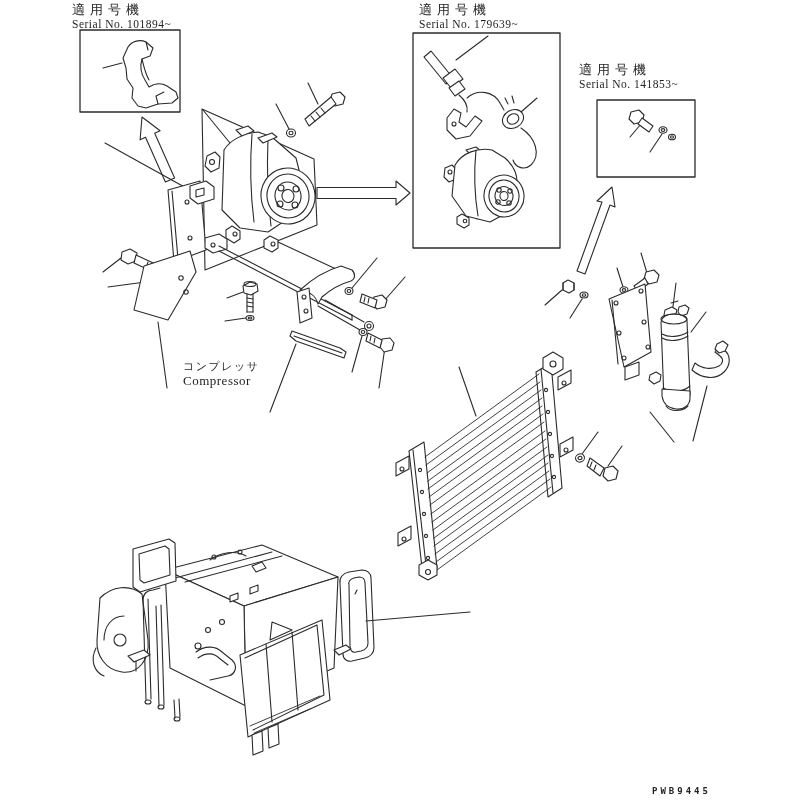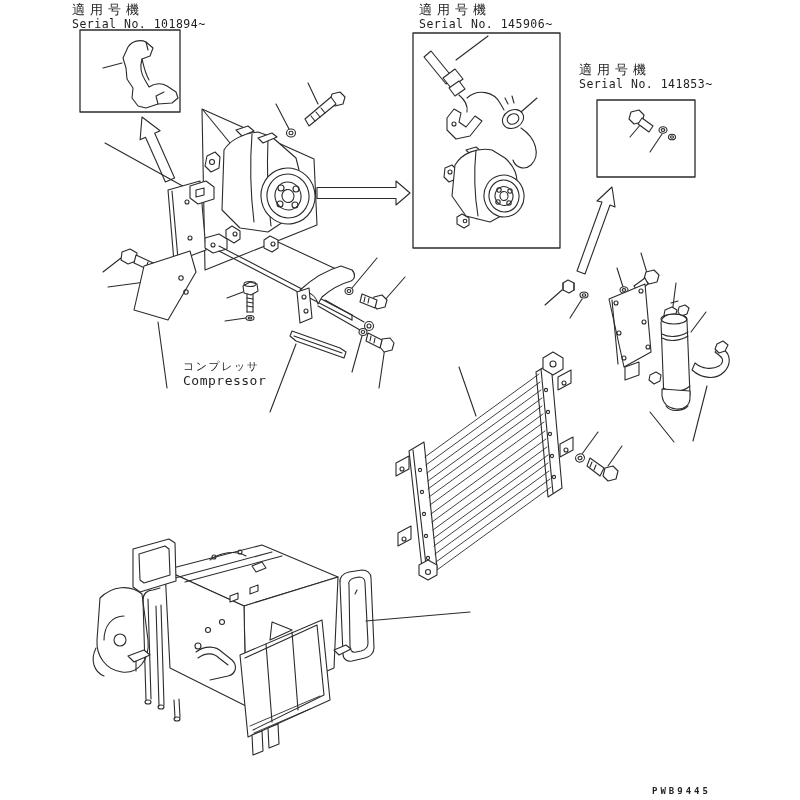--- a/index.html
+++ b/index.html
@@ -1,21 +1,21 @@
 <!DOCTYPE html>
 <html><head>
 <meta charset="utf-8">
 <style>
   html,body{margin:0;padding:0;background:#ffffff;}
   .page{position:relative;width:800px;height:800px;background:#ffffff;overflow:hidden;
         font-family:"DejaVu Sans Mono","Liberation Mono",monospace;color:#1e1e1e;}
   .page svg{position:absolute;left:0;top:0;}
   .lbl{position:absolute;white-space:nowrap;line-height:1.15;}
   .lbl .jp{font-size:13px;letter-spacing:5px;font-family:"DejaVu Sans","Liberation Sans",sans-serif;}
-  .lbl .en{font-size:11.5px;letter-spacing:0.5px;}
+  .lbl .en{font-size:11.5px;letter-spacing:0.5px;font-family:Liberation Serif, serif;}
   .plbl .jp{font-size:11px;letter-spacing:1.5px;font-family:"DejaVu Sans","Liberation Sans",sans-serif;}
   .plbl .en{font-size:13px;}
   .watermark{position:absolute;font-size:9px;font-weight:bold;letter-spacing:3px;color:#222;}
 </style>
 </head>
 <body>
 
 <div class="page">
 
 <svg width="800" height="800" viewBox="0 0 800 800">
@@ -373,21 +373,21 @@
 </g>
 </svg>
 
   <div class="lbl" style="left:72px;top:3px">
     <div class="jp">適用号機</div>
     <div class="en">Serial No. 101894~</div>
   </div>
 
   <div class="lbl" style="left:419px;top:3px">
     <div class="jp">適用号機</div>
-    <div class="en">Serial No. 145906~</div>
+    <div class="en">Serial No. 179639~</div>
   </div>
 
   <div class="lbl" style="left:579px;top:63px">
     <div class="jp">適用号機</div>
     <div class="en">Serial No. 141853~</div>
   </div>
 
   <div class="lbl plbl" style="left:183px;top:361px">
     <div class="jp">コンプレッサ</div>
     <div class="en">Compressor</div>

